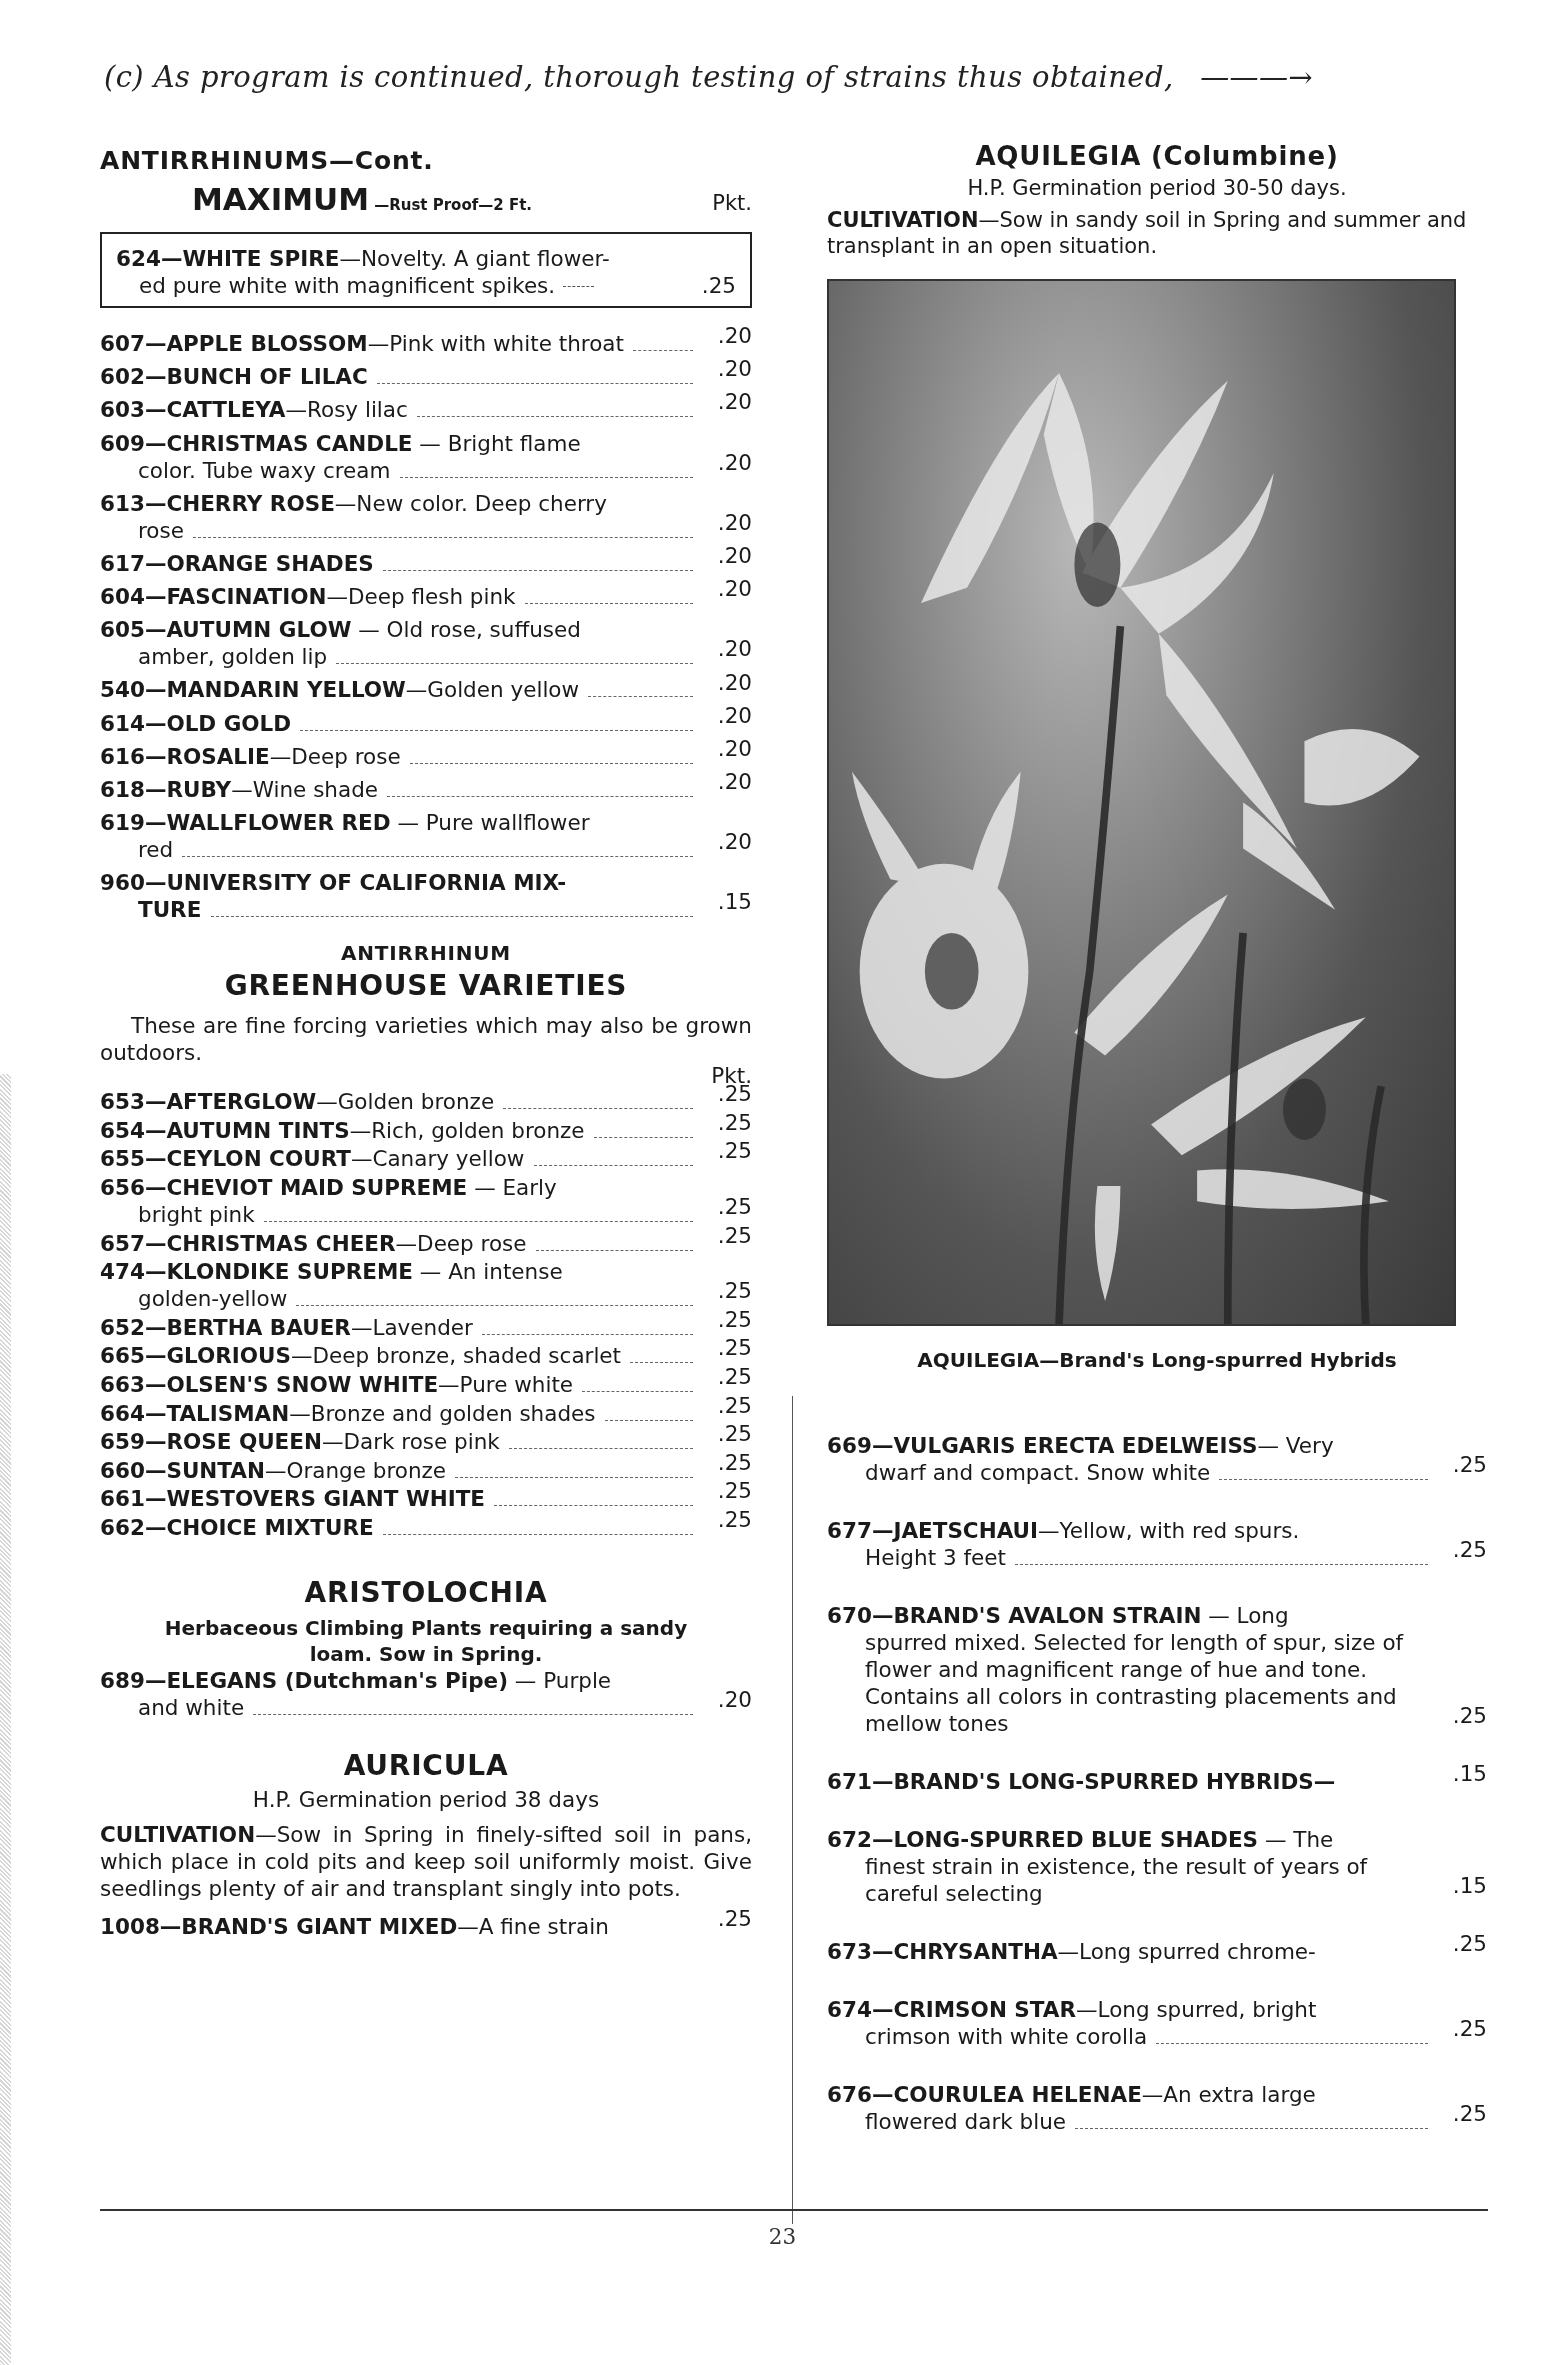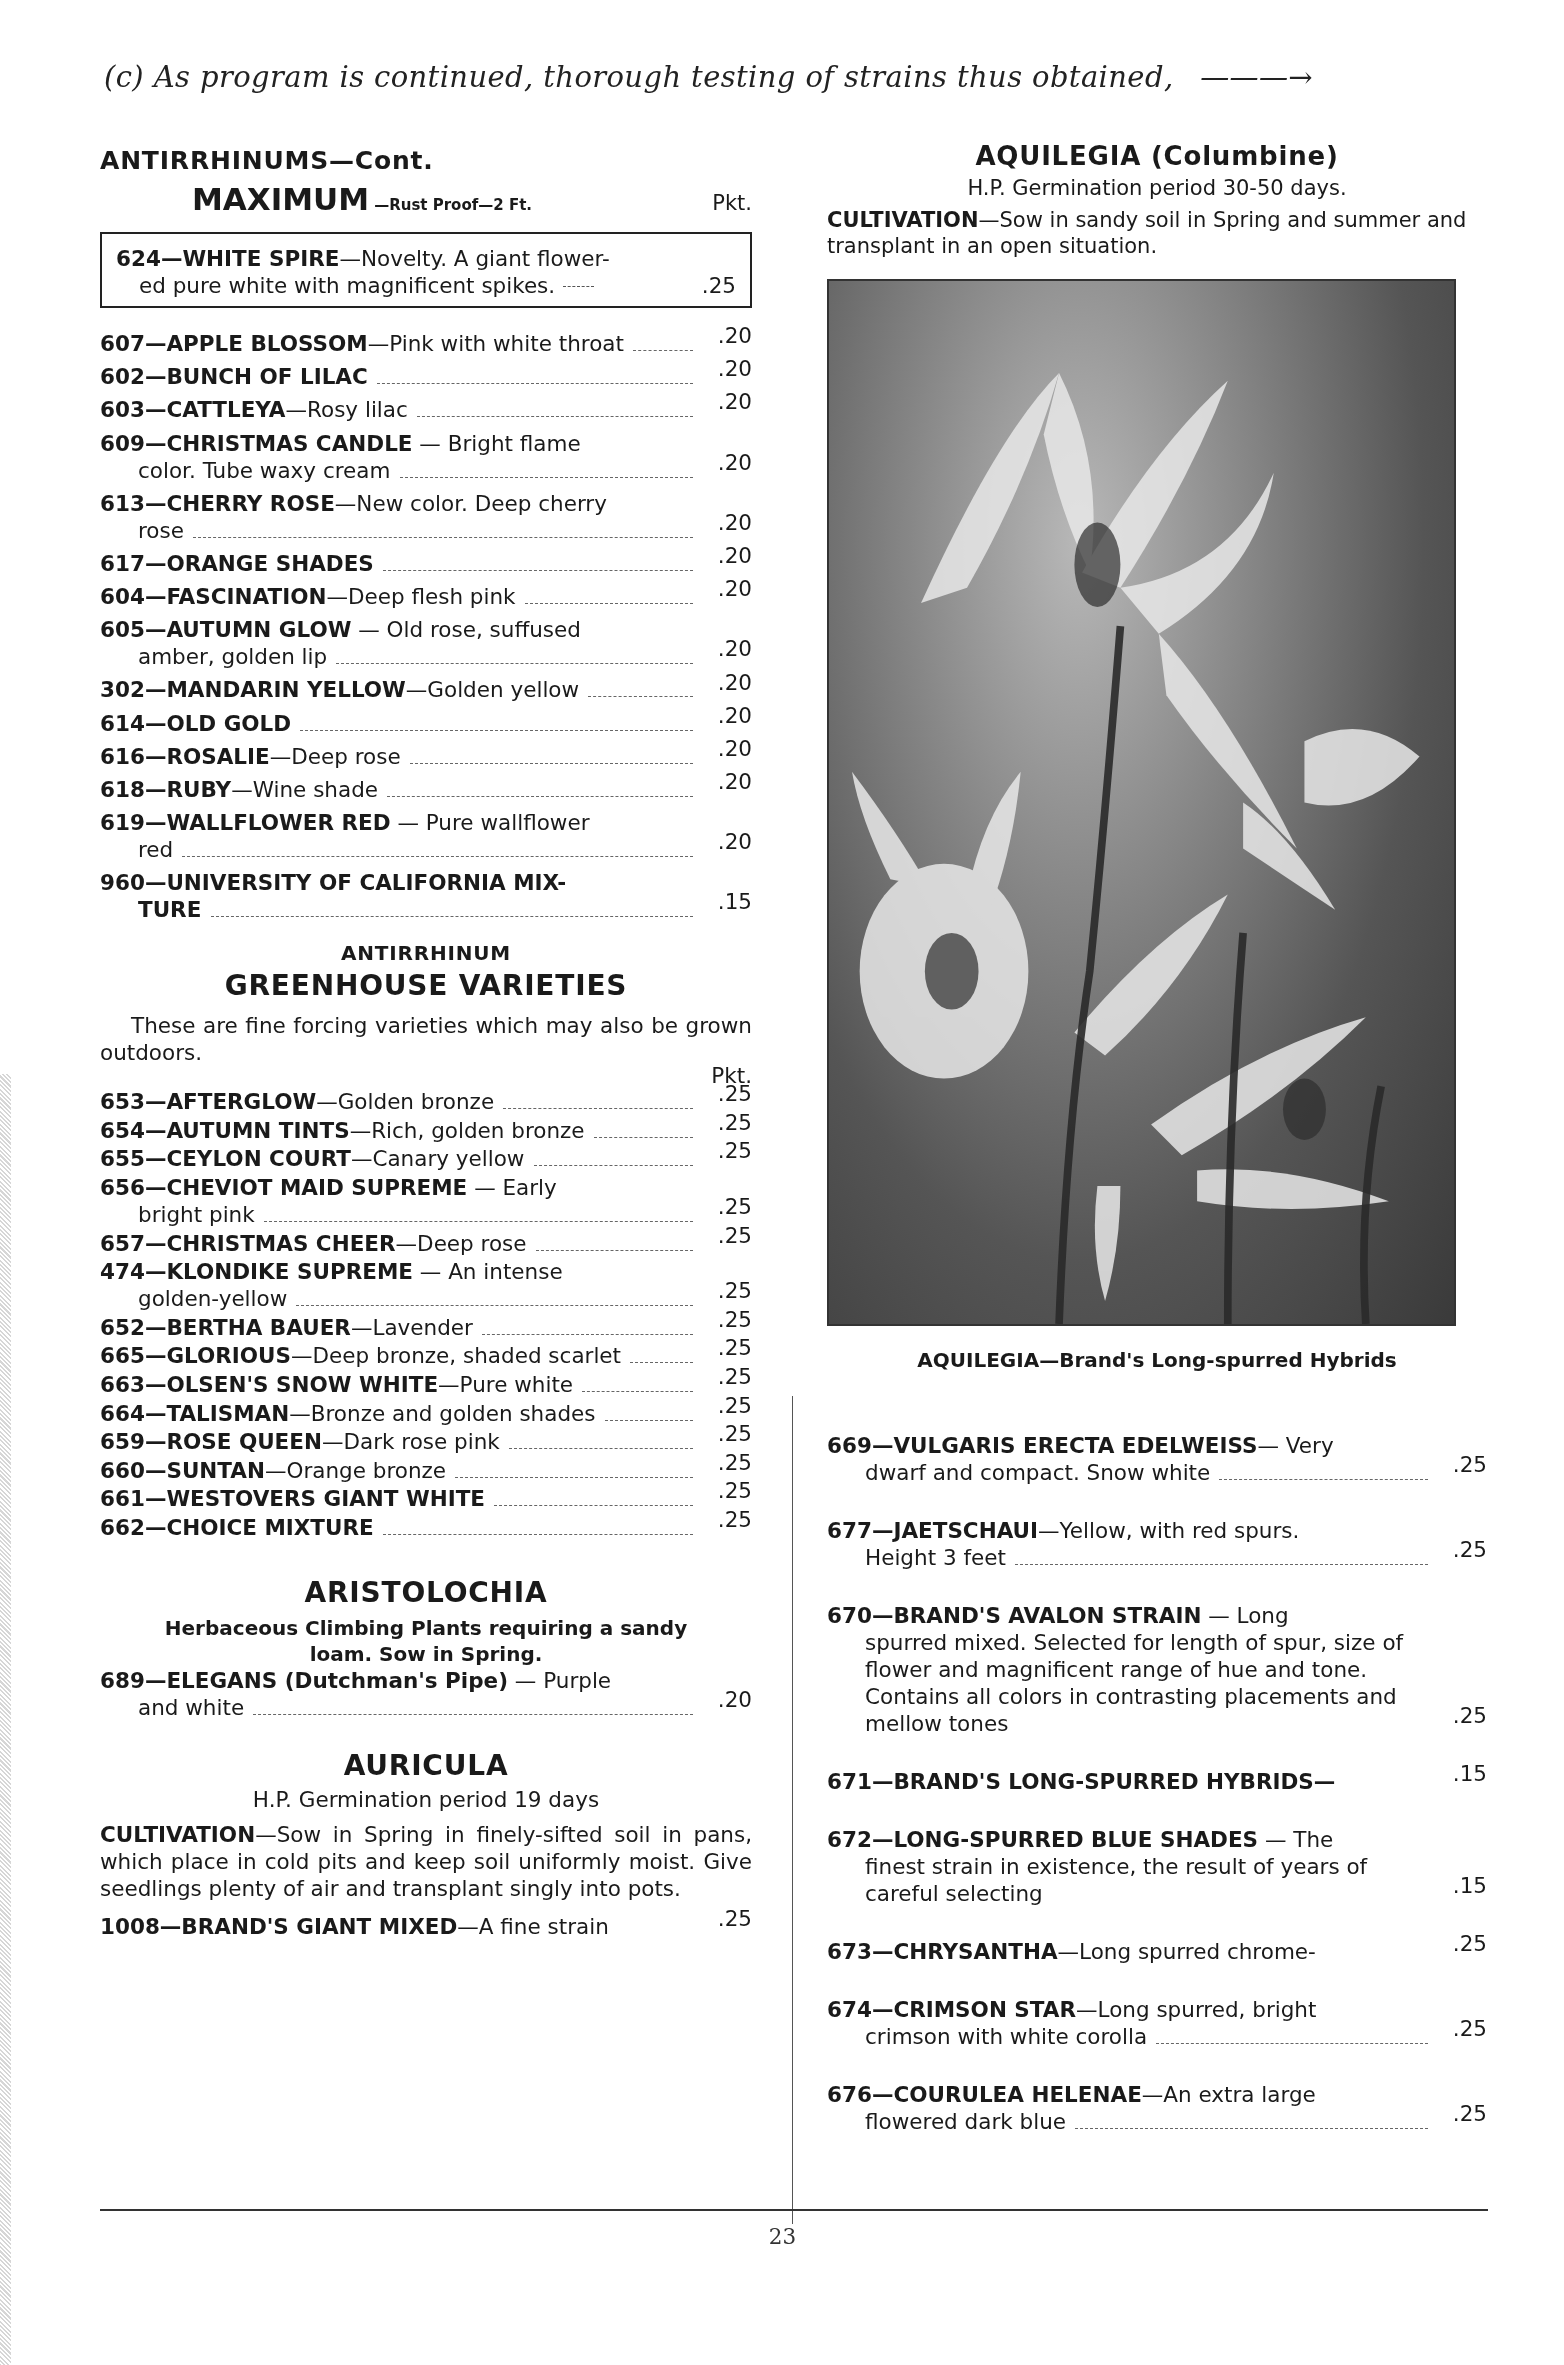--- a/index.html
+++ b/index.html
@@ -130,21 +130,21 @@
       <div class="entry" style="margin-top: 6.1px;">
         <div><span class="num">605</span><span class="b">—</span><span class="name">AUTUMN GLOW</span><span> — Old rose, suffused</span></div>
         <div class="cont lead-fill">
           <span>amber, golden lip</span>
           <span class="grow"></span>
         </div>
         <span class="price">.20</span>
       </div>
       <div class="entry" style="margin-top: 6.1px;">
         <div class="lead-fill">
-          <span class="num">302</span>
+          <span class="num">540</span>
           <span class="b">—</span>
           <span class="name">MANDARIN YELLOW</span>
           <span>—Golden yellow</span>
           <span class="grow"></span>
         </div>
         <span class="price">.20</span>
       </div>
       <div class="entry" style="margin-top: 6.1px;">
         <div class="lead-fill">
           <span class="num">614</span>
@@ -343,21 +343,21 @@
         <div><span class="num">689</span><span class="b">—</span><span class="name">ELEGANS (Dutchman's Pipe)</span><span> — Purple</span></div>
         <div class="cont lead-fill">
           <span>and white</span>
           <span class="grow"></span>
         </div>
         <span class="price">.20</span>
       </div>
     </div>
 
   <div class="center sec-title" style="margin-top:28px; font-size:28px;">AURICULA</div>
-  <div class="center" style="font-size:21.5px; margin-top:4.6px;">H.P. Germination period 19 days</div>
+  <div class="center" style="font-size:21.5px; margin-top:4.6px;">H.P. Germination period 38 days</div>
   <div class="entry" style="margin-top:9.2px; padding-right:0; text-align:justify;">
     <span class="b">CULTIVATION</span><span>—Sow in Spring in finely-sifted soil in pans, which place in cold pits and keep soil uniformly moist. Give seedlings plenty of air and transplant singly into pots.</span>
   </div>
   <div id="auricula-list" style="margin-top:10.7px;">
       <div class="entry">
         <div><span class="num">1008</span><span class="b">—</span><span class="name">BRAND'S GIANT MIXED</span><span>—A fine strain</span></div>
         <span class="price">.25</span>
       </div>
     </div>
 </div>

